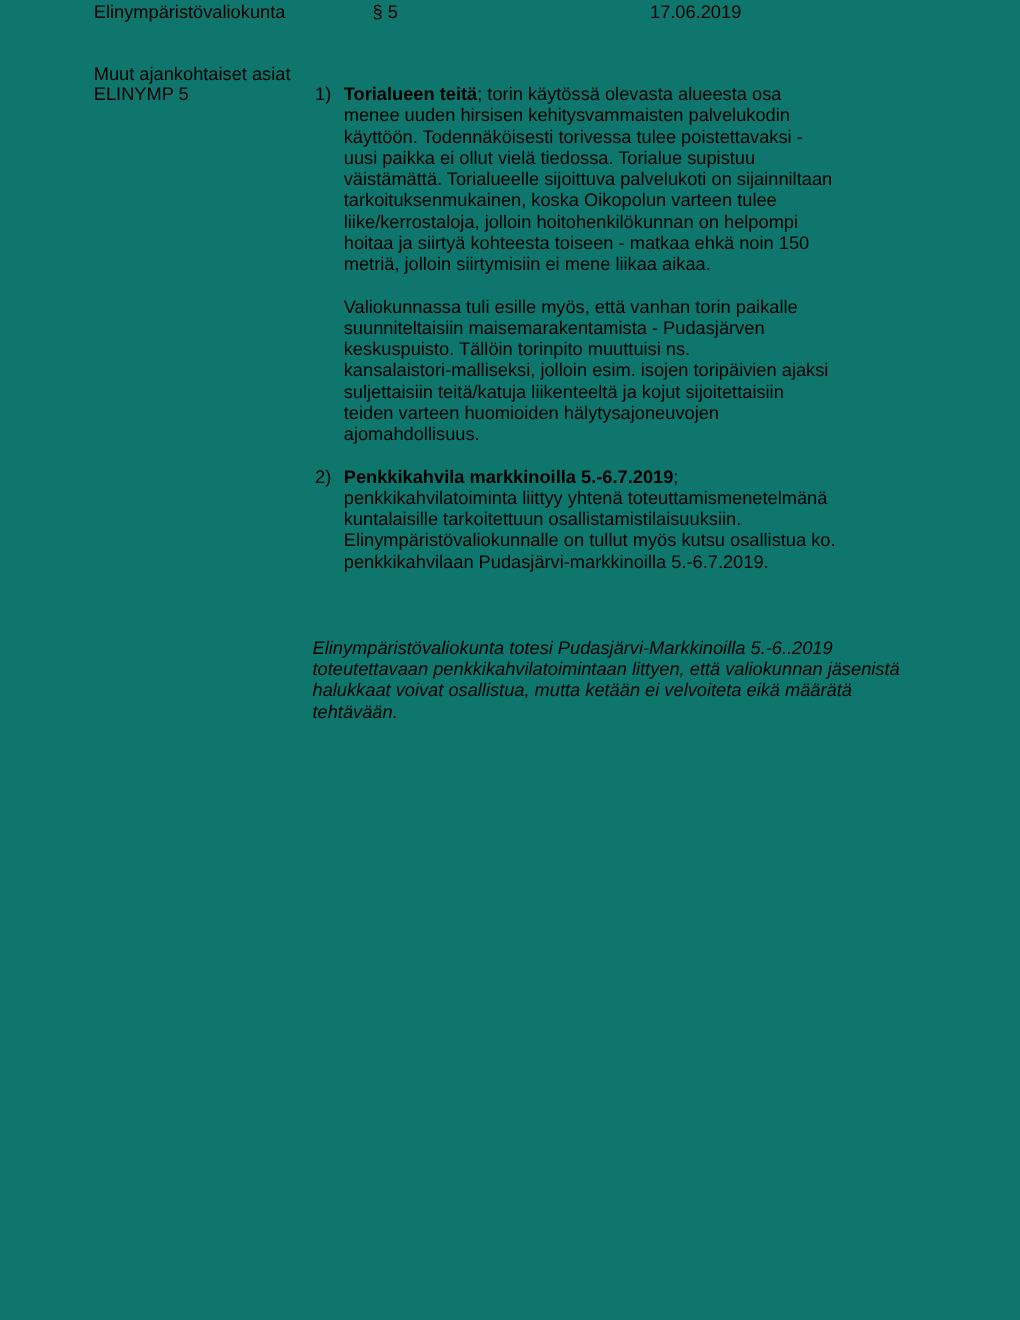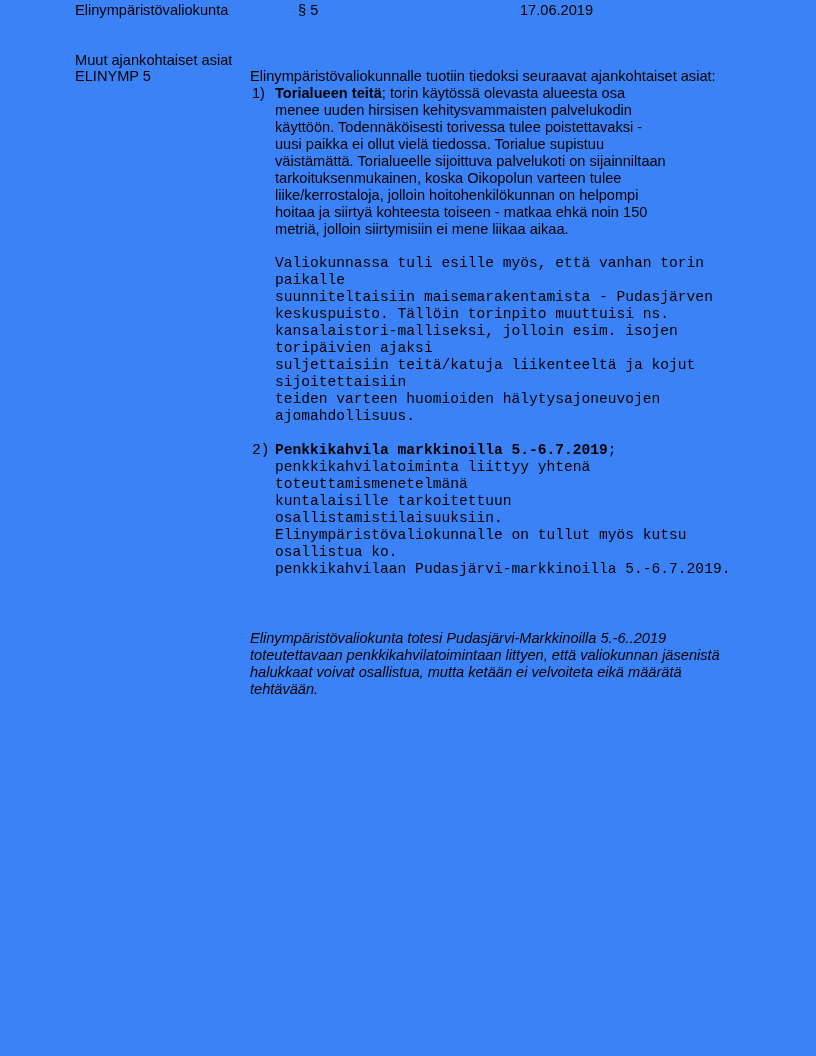--- a/index.html
+++ b/index.html
@@ -1,39 +1,39 @@
 <!DOCTYPE html>
 <html><head>
 <meta charset="utf-8">
 <style>
   * { margin: 0; padding: 0; box-sizing: border-box; }
   html, body { background: #ffffff; }
   .page {
     position: relative;
     width: 816px;
     height: 1056px;
-    background: #3b82f6;
+    background: #0f766e;
     color: #000000;
     font-family: "Liberation Sans", "DejaVu Sans", sans-serif;
     font-size: 14.6px;
     line-height: 17px;
     overflow: hidden;
   }
   .abs { position: absolute; }
   .committee { left: 75px; top: 2px; }
   .section-no { left: 298px; top: 2px; }
   .meeting-date { left: 520px; top: 2px; }
   .subject { left: 75px; top: 52px; }
   .agenda-code { left: 75px; top: 68px; text-align: right; }
   .body-col { left: 250px; top: 68px; width: 495px; }
   .pre { white-space: pre-line; }
   .list-item { position: relative; padding-left: 25px; }
   .list-item .num { position: absolute; left: 2px; top: 0; }
   .item-title { font-weight: bold; }
-  .gap-1 { margin-top: 17px; font-family: Liberation Mono, monospace; }
+  .gap-1 { margin-top: 17px; }
   .decision {
     margin-top: 52px;
     font-style: italic;
     width: 500px;
   }
 </style>
 </head>
 <body>
 
 <div class="page">
@@ -43,21 +43,20 @@
     <span class="abs section-no">§ 5</span>
     <span class="abs meeting-date">17.06.2019</span>
   </header>
 
   <div class="abs subject">Muut ajankohtaiset asiat</div>
 
   <div class="abs agenda-code">ELINYMP 5</div>
 
   <main class="abs body-col">
 
-    <p class="intro">Elinympäristövaliokunnalle tuotiin tiedoksi seuraavat ajankohtaiset asiat:</p>
 
     <div class="list-item">
       <span class="num">1)</span>
       <div>
         <p><b class="item-title">Torialueen teitä</b><span>; torin käytössä olevasta alueesta osa</span></p>
         <p class="pre">menee uuden hirsisen kehitysvammaisten palvelukodin
 käyttöön. Todennäköisesti torivessa tulee poistettavaksi -
 uusi paikka ei ollut vielä tiedossa. Torialue supistuu
 väistämättä. Torialueelle sijoittuva palvelukoti on sijainniltaan
 tarkoituksenmukainen, koska Oikopolun varteen tulee

